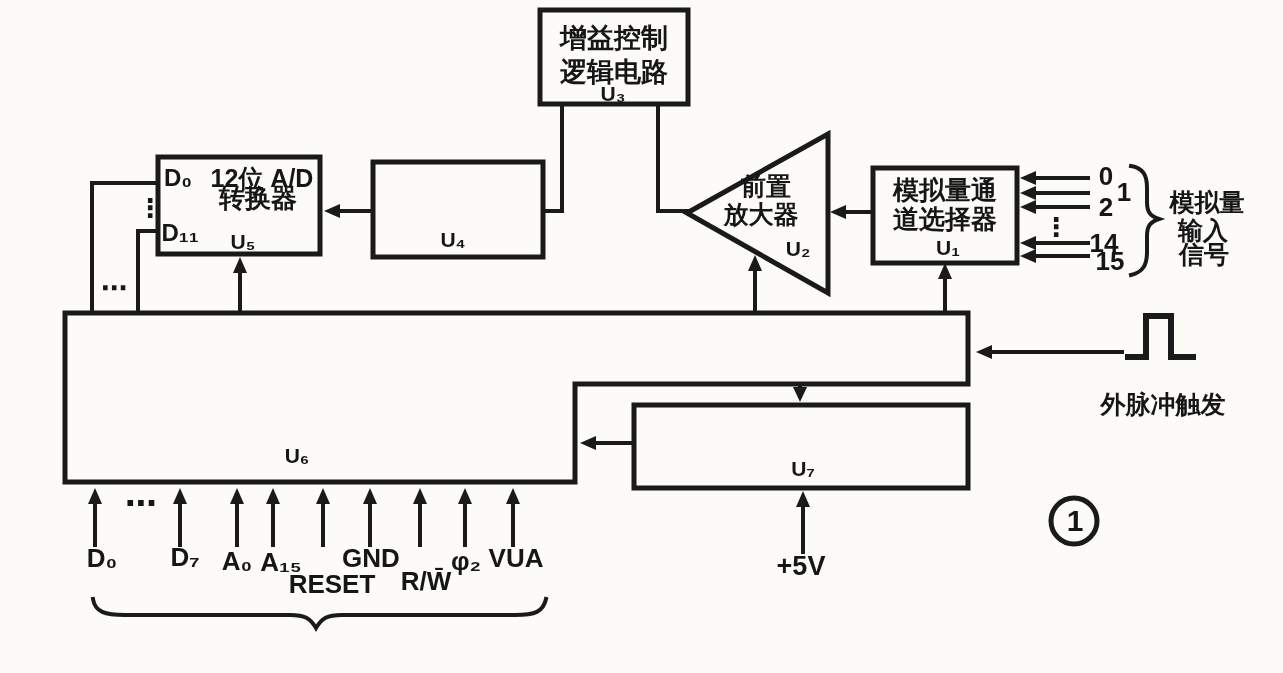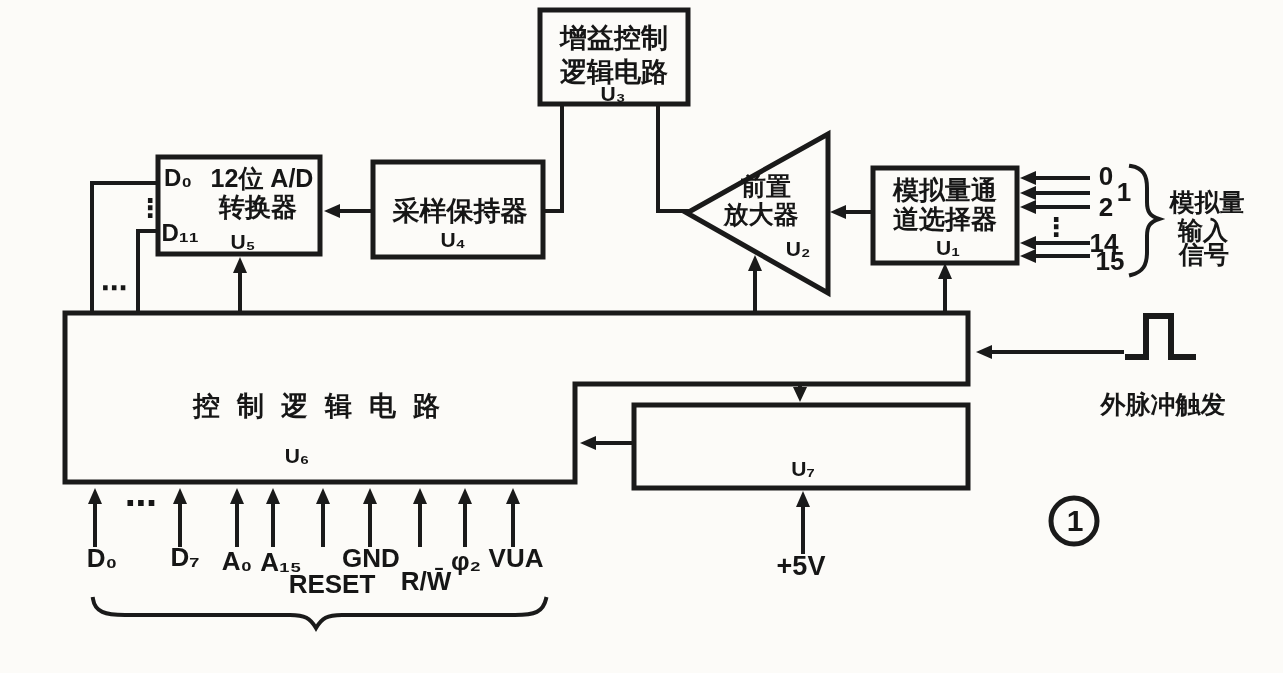--- a/index.html
+++ b/index.html
@@ -126,36 +126,34 @@
       <circle cx="1074" cy="521" r="23" stroke-width="5"></circle>
     </g>
   </svg>
 
   <div class="lbl fs27" style="left:614px;top:38px">增益控制</div>
   <div class="lbl fs27" style="left:614px;top:72px">逻辑电路</div>
   <div class="lbl fs21" style="left:613px;top:93px">U₃</div>
 
   <div class="lbl fs24" style="left:178px;top:178px">D₀</div>
   <div class="lbl fs25" style="left:262px;top:178px">12位 A/D</div>
-  <div class="lbl fs26" style="left:258px;top:207px">转换器</div>
+  <div class="lbl fs26" style="left:258px;top:198px">转换器</div>
   <div class="lbl fs24" style="left:180px;top:233px">D₁₁</div>
   <div class="lbl fs21" style="left:243px;top:241px">U₅</div>
 
-  <div class="lbl fs27" style="left:460px;top:211px">采样保持器</div>
   <div class="lbl fs21" style="left:453px;top:239px">U₄</div>
 
   <div class="lbl fs25" style="left:766px;top:186px">前置</div>
   <div class="lbl fs25" style="left:761px;top:214px">放大器</div>
   <div class="lbl fs21" style="left:798px;top:248px">U₂</div>
 
   <div class="lbl fs26" style="left:945px;top:190px">模拟量通</div>
   <div class="lbl fs26" style="left:945px;top:219px">道选择器</div>
   <div class="lbl fs21" style="left:948px;top:247px">U₁</div>
 
-  <div class="lbl fs27 spread" style="left:325px;top:406px">控制逻辑电路</div>
   <div class="lbl fs21" style="left:297px;top:455px">U₆</div>
 
   <div class="lbl fs21" style="left:803px;top:468px">U₇</div>
 
   <div class="lbl fs26" style="left:1106px;top:176px">0</div>
   <div class="lbl fs26" style="left:1124px;top:192px">1</div>
   <div class="lbl fs26" style="left:1106px;top:207px">2</div>
   <div class="lbl fs26" style="left:1056px;top:227px">⋮</div>
   <div class="lbl fs26" style="left:1104px;top:243px">14</div>
   <div class="lbl fs26" style="left:1110px;top:261px">15</div>

